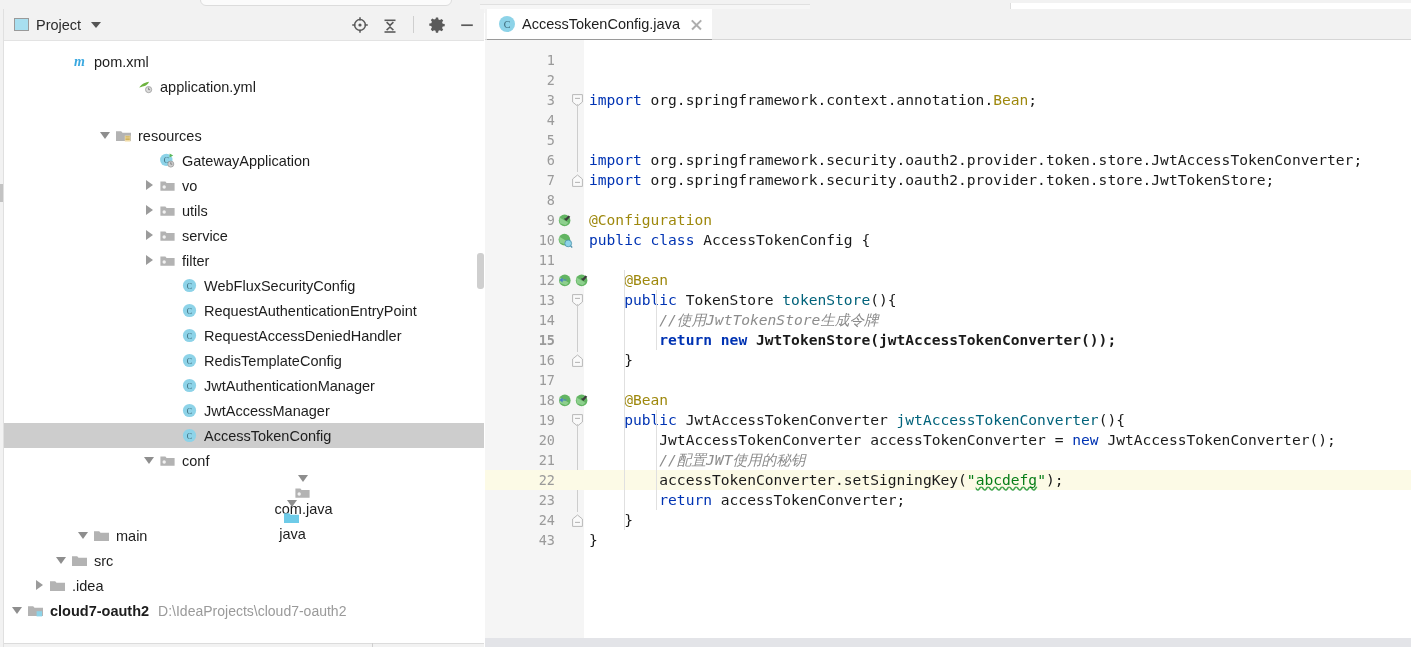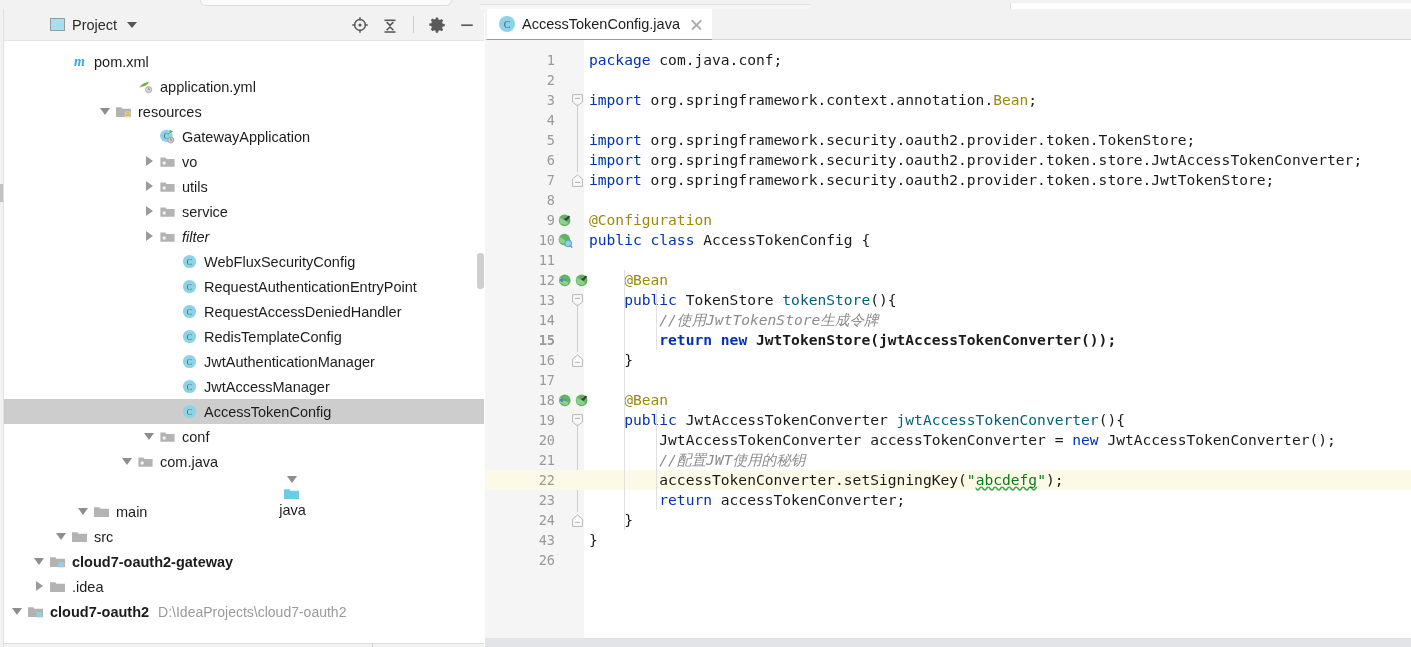--- a/index.html
+++ b/index.html
@@ -34,21 +34,21 @@
   }
 
   
   .leftpanel {
     position: absolute; left: 0; top: 9px; width: 484px; height: 638px;
     background: #ffffff;
   }
   .tw-header {
     position: relative; height: 31px; background: #f2f2f2;
     border-bottom: 1px solid #e3e3e3;
-    display: flex; align-items: center; padding-left: 36px;
+    display: flex; align-items: center;
   }
   .tw-title {
     display: flex; align-items: center; gap: 7px;
     margin-left: 14px; font-size: 14.5px; color: #2b2b2b;
   }
   .proj-icon {
     width: 15px; height: 13px; background: #a8dff0;
     border: 1.6px solid #9a9a9a; box-sizing: border-box;
   }
   .caret-dn {
@@ -279,21 +279,21 @@
         </div>
         <div class="row" style="padding-left: 118px;">
           <span class="twisty "></span>
           <span class="nodeicon"><svg width="17" height="17" viewBox="0 0 17 17">
               <path d="M2.2 9.6c2.6-4.4 7.0-5.2 9.9-5.9-1.1 2.6-3.3 4.0-5.3 4.5-2.0.5-3.2 1.0-4.6 1.4z" fill="#6db33f"></path>
               <circle cx="11.6" cy="11.6" r="3.1" fill="#dcdcdc" stroke="#9a9a9a" stroke-width="0.8"></circle>
               <path d="M11.6 9.6v2.1h1.5" stroke="#7a7a7a" stroke-width="0.9" fill="none"></path>
             </svg></span>
           <span class="lbl">application.yml</span>
         </div>
-        <div class="row" style="padding-left: 96px;">
+        <div class="row" style="padding-left: 96px; margin-top: 24px;">
           <span class="twisty open"></span>
           <span class="nodeicon"><svg width="17" height="17" viewBox="0 0 17 17">
               <path d="M1 4.2h5.2l1.3 1.6H16v8.2H1z" fill="#b3b3b3"></path>
               <rect x="9.8" y="8.6" width="5.6" height="6" fill="#f3e0b0"></rect>
               <path d="M10.4 9.8h4.4M10.4 11.2h4.4M10.4 12.6h4.4" stroke="#c8a84a" stroke-width="0.9"></path>
             </svg></span>
           <span class="lbl">resources</span>
         </div>
         <div class="row" style="padding-left: 140px;">
           <span class="twisty "></span>
@@ -323,21 +323,21 @@
           <span class="lbl">utils</span>
         </div>
         <div class="row" style="padding-left: 140px;">
           <span class="twisty closed"></span>
           <span class="nodeicon"><svg width="17" height="17" viewBox="0 0 17 17">
               <path d="M1.4 4.6h5l1.2 1.5H15.6v7.6H1.4z" fill="#b3b3b3"></path>
               <circle cx="5.2" cy="10.0" r="1.7" fill="#f2f2f2"></circle>
             </svg></span>
           <span class="lbl">service</span>
         </div>
-        <div class="row" style="padding-left: 140px; font-style: italic;">
+        <div class="row" style="padding-left: 140px;">
           <span class="twisty closed"></span>
           <span class="nodeicon"><svg width="17" height="17" viewBox="0 0 17 17">
               <path d="M1.4 4.6h5l1.2 1.5H15.6v7.6H1.4z" fill="#b3b3b3"></path>
               <circle cx="5.2" cy="10.0" r="1.7" fill="#f2f2f2"></circle>
             </svg></span>
           <span class="lbl">filter</span>
         </div>
         <div class="row" style="padding-left: 162px;">
           <span class="twisty "></span>
           <span class="nodeicon"><svg width="17" height="17" viewBox="0 0 17 17">
@@ -395,21 +395,21 @@
           <span class="lbl">AccessTokenConfig</span>
         </div>
         <div class="row" style="padding-left: 140px;">
           <span class="twisty open"></span>
           <span class="nodeicon"><svg width="17" height="17" viewBox="0 0 17 17">
               <path d="M1.4 4.6h5l1.2 1.5H15.6v7.6H1.4z" fill="#b3b3b3"></path>
               <circle cx="5.2" cy="10.0" r="1.7" fill="#f2f2f2"></circle>
             </svg></span>
           <span class="lbl">conf</span>
         </div>
-        <div class="row" style="padding-left: 118px;">
+        <div class="row" style="padding-left: 118px; flex-direction: column;">
           <span class="twisty open"></span>
           <span class="nodeicon"><svg width="17" height="17" viewBox="0 0 17 17">
               <path d="M1.4 4.6h5l1.2 1.5H15.6v7.6H1.4z" fill="#b3b3b3"></path>
               <circle cx="5.2" cy="10.0" r="1.7" fill="#f2f2f2"></circle>
             </svg></span>
           <span class="lbl">com.java</span>
         </div>
         <div class="row" style="padding-left: 96px; flex-direction: column;">
           <span class="twisty open"></span>
           <span class="nodeicon"><svg width="17" height="17" viewBox="0 0 17 17">
@@ -423,28 +423,20 @@
               <path d="M1 4.2h5.2l1.3 1.6H16v8.2H1z" fill="#b3b3b3"></path>
             </svg></span>
           <span class="lbl">main</span>
         </div>
         <div class="row" style="padding-left: 52px;">
           <span class="twisty open"></span>
           <span class="nodeicon"><svg width="17" height="17" viewBox="0 0 17 17">
               <path d="M1 4.2h5.2l1.3 1.6H16v8.2H1z" fill="#b3b3b3"></path>
             </svg></span>
           <span class="lbl">src</span>
-        </div>
-        <div class="row" style="padding-left: 30px;">
-          <span class="twisty open"></span>
-          <span class="nodeicon"><svg width="17" height="17" viewBox="0 0 17 17">
-              <path d="M1 4.2h5.2l1.3 1.6H16v8.2H1z" fill="#b3b3b3"></path>
-              <rect x="9.6" y="9.2" width="5.4" height="5.2" fill="#8dd3e8"></rect>
-            </svg></span>
-          <span class="lbl bold">cloud7-oauth2-gateway</span>
         </div>
         <div class="row" style="padding-left: 30px;">
           <span class="twisty closed"></span>
           <span class="nodeicon"><svg width="17" height="17" viewBox="0 0 17 17">
               <path d="M1 4.2h5.2l1.3 1.6H16v8.2H1z" fill="#b3b3b3"></path>
             </svg></span>
           <span class="lbl">.idea</span>
         </div>
         <div class="row" style="padding-left: 8px;">
           <span class="twisty open"></span>
@@ -501,25 +493,25 @@
             </svg></span>
           <span class="fold-tag" style="top: 473px;"><svg width="11" height="13" viewBox="0 0 11 13">
               <path d="M0.6 12.4h9.8V5.0L5.5 1.0 0.6 5.0z" fill="#fafafa" stroke="#b8b8b8" stroke-width="1"></path>
               <path d="M3.0 8.4h5" stroke="#b8b8b8" stroke-width="1.1"></path>
             </svg></span>
           <span class="fold-line" style="top: 64px; height: 68px;"></span>
           <span class="fold-line" style="top: 264px; height: 48px;"></span>
           <span class="fold-line" style="top: 384px; height: 88px;"></span>
         </div>
       <div class="codelines" id="codelines">
-          <div class="cline" style="position: absolute; left: 0px; top: 10px; width: 926px;"><span class="lnum">1</span><span class="ctext"><span class="kw">package</span> <span class="idt">com.java.conf;</span></span></div>
+          <div class="cline" style="position: absolute; left: 0px; top: 10px; width: 926px;"><span class="lnum">1</span></div>
           <div class="cline" style="position: absolute; left: 0px; top: 30px; width: 926px;"><span class="lnum">2</span></div>
           <div class="cline" style="position: absolute; left: 0px; top: 50px; width: 926px;"><span class="lnum">3</span><span class="ctext"><span class="kw">import</span><span class="idt"> org.springframework.context.annotation.</span><span class="anno">Bean</span><span class="idt">;</span></span></div>
           <div class="cline" style="position: absolute; left: 0px; top: 70px; width: 926px;"><span class="lnum">4</span></div>
-          <div class="cline" style="position: absolute; left: 0px; top: 90px; width: 926px;"><span class="lnum">5</span><span class="ctext"><span class="kw">import</span><span class="idt"> org.springframework.security.oauth2.provider.token.TokenStore;</span></span></div>
+          <div class="cline" style="position: absolute; left: 0px; top: 90px; width: 926px;"><span class="lnum">5</span></div>
           <div class="cline" style="position: absolute; left: 0px; top: 110px; width: 926px;"><span class="lnum">6</span><span class="ctext"><span class="kw">import</span><span class="idt"> org.springframework.security.oauth2.provider.token.store.JwtAccessTokenConverter;</span></span></div>
           <div class="cline" style="position: absolute; left: 0px; top: 130px; width: 926px;"><span class="lnum">7</span><span class="ctext"><span class="kw">import</span><span class="idt"> org.springframework.security.oauth2.provider.token.store.JwtTokenStore;</span></span></div>
           <div class="cline" style="position: absolute; left: 0px; top: 150px; width: 926px;"><span class="lnum">8</span></div>
           <div class="cline" style="position: absolute; left: 0px; top: 170px; width: 926px;"><span class="lnum">9</span><span class="gicon" style="left:72px"><svg width="16" height="16" viewBox="0 0 16 16">
                 <circle cx="7.6" cy="8.4" r="5.8" fill="#62b462"></circle>
                 <path d="M2.1 5.2l9.4 5.6-3.0 2.4-5.6-2.0z" fill="#8ed08e"></path>
                 <path d="M8.6 6.6l2.8-3.0 1.9 1.2-4.0 4.3-2.3-2.1 1.0-1.1z" fill="#3c3c3c"></path>
               </svg></span><span class="ctext"><span class="anno">@Configuration</span></span></div>
           <div class="cline" style="position: absolute; left: 0px; top: 190px; width: 926px;"><span class="lnum">10</span><span class="gicon" style="left:72px"><svg width="16" height="16" viewBox="0 0 16 16">
                 <circle cx="7.4" cy="7.6" r="5.8" fill="#62b462"></circle>
@@ -551,21 +543,20 @@
                 <path d="M2.1 5.2l9.4 5.6-3.0 2.4-5.6-2.0z" fill="#8ed08e"></path>
                 <path d="M8.6 6.6l2.8-3.0 1.9 1.2-4.0 4.3-2.3-2.1 1.0-1.1z" fill="#3c3c3c"></path>
               </svg></span><span class="ctext">    <span class="anno">@Bean</span></span></div>
           <div class="cline" style="position: absolute; left: 0px; top: 370px; width: 926px;"><span class="lnum">19</span><span class="ctext">    <span class="kw">public</span><span class="idt"> JwtAccessTokenConverter </span><span class="mth">jwtAccessTokenConverter</span><span class="idt">(){</span></span></div>
           <div class="cline" style="position: absolute; left: 0px; top: 390px; width: 926px;"><span class="lnum">20</span><span class="ctext">        <span class="idt">JwtAccessTokenConverter accessTokenConverter = </span><span class="kw">new</span><span class="idt"> JwtAccessTokenConverter();</span></span></div>
           <div class="cline" style="position: absolute; left: 0px; top: 410px; width: 926px;"><span class="lnum">21</span><span class="ctext">        <span class="cmt">//配置JWT使用的秘钥</span></span></div>
           <div class="cline curr" style="position: absolute; left: 0px; top: 430px; width: 926px;"><span class="hl-g"></span><span class="hl"></span><span class="lnum">22</span><span class="ctext">        <span class="idt">accessTokenConverter.setSigningKey(</span><span class="str">"</span><span class="str squiggle">abcdefg</span><span class="str">"</span><span class="idt">);</span></span></div>
           <div class="cline" style="position: absolute; left: 0px; top: 450px; width: 926px;"><span class="lnum">23</span><span class="ctext">        <span class="kw">return</span><span class="idt"> accessTokenConverter;</span></span></div>
           <div class="cline" style="position: absolute; left: 0px; top: 470px; width: 926px;"><span class="lnum">24</span><span class="ctext">    <span class="idt">}</span></span></div>
           <div class="cline" style="position: absolute; left: 0px; top: 490px; width: 926px;"><span class="lnum">43</span><span class="ctext"><span class="idt">}</span></span></div>
-          <div class="cline" style="position: absolute; left: 0px; top: 510px; width: 926px;"><span class="lnum">26</span></div>
         </div>
       <div class="hscroll-track">
         <div class="hscroll-thumb"></div>
       </div>
     <span class="indent-line" style="left: 139px; top: 230px; height: 260px;"></span>
         <span class="indent-line" style="left: 171px; top: 370px; height: 100px;"></span>
         <span class="indent-line" style="left: 171px; top: 250px; height: 60px;"></span>
       </div>
   </div>
 

